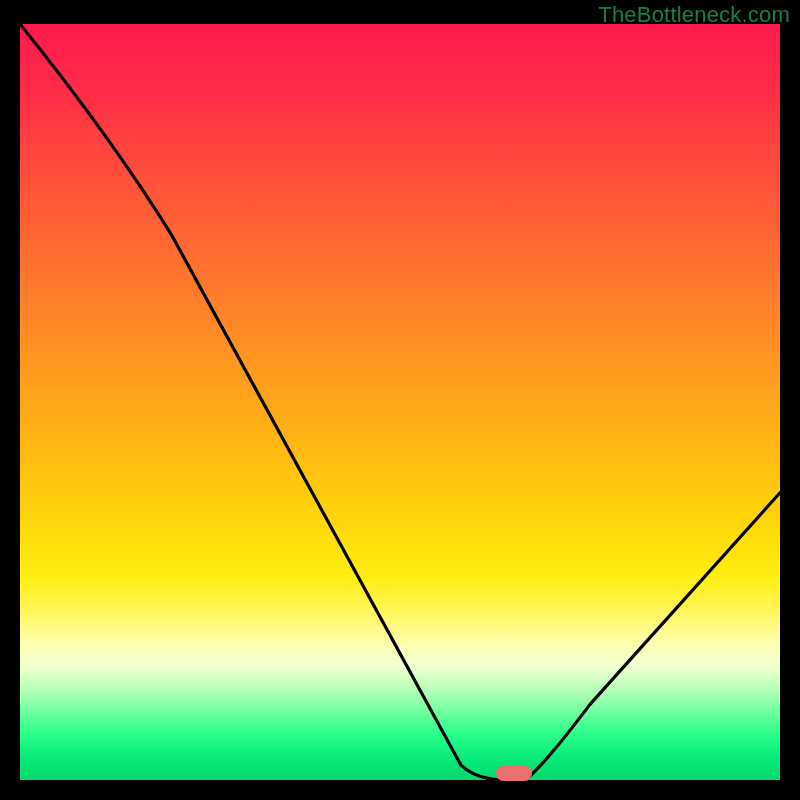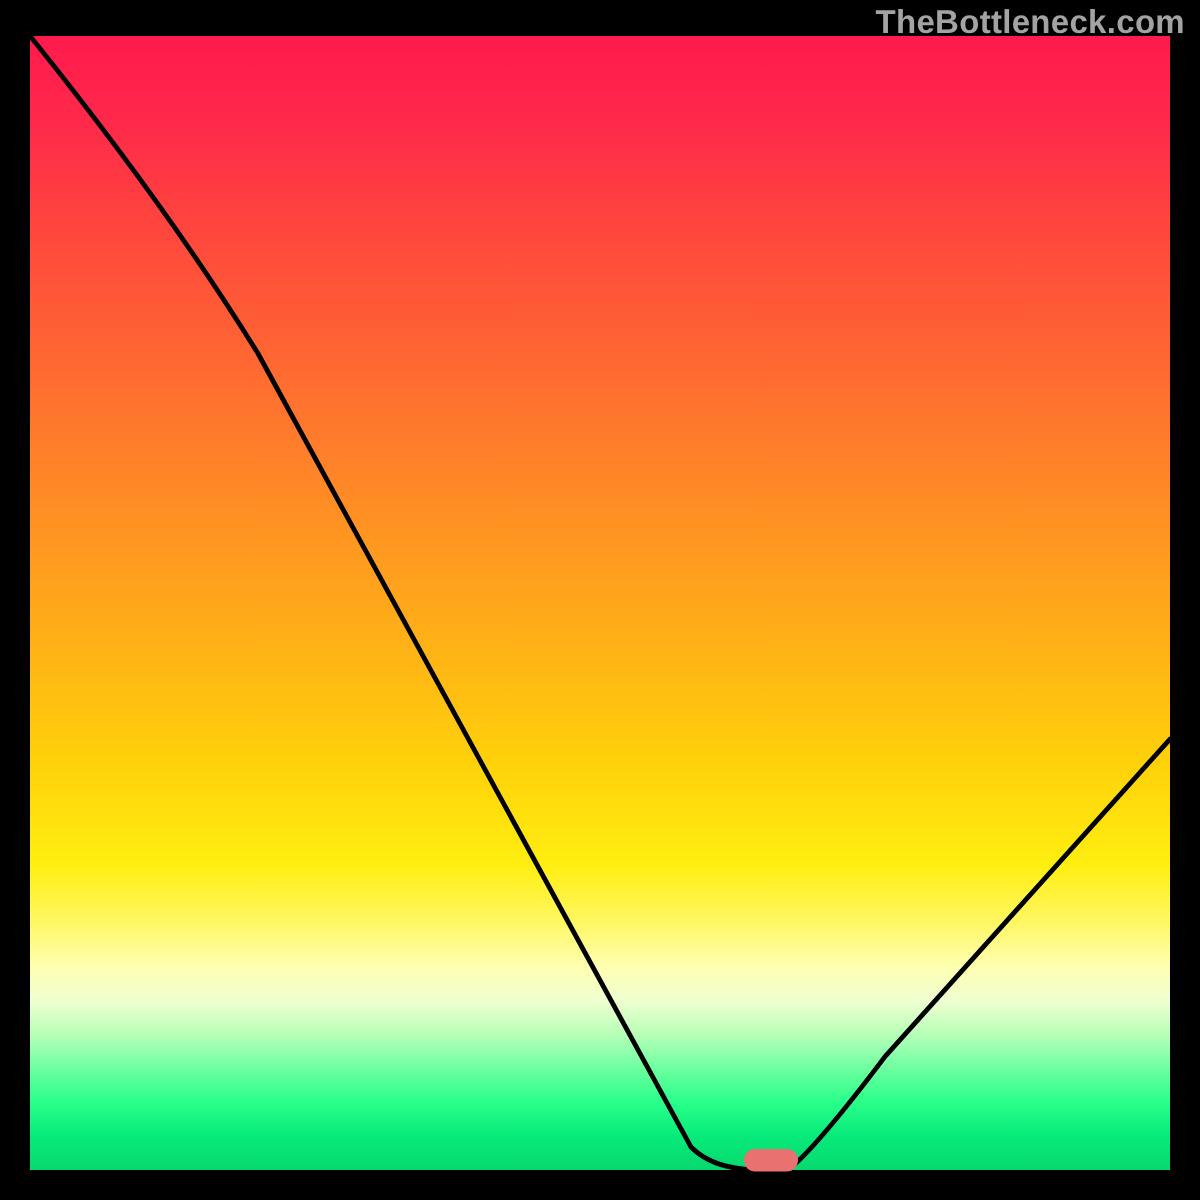--- a/index.html
+++ b/index.html
@@ -14,23 +14,23 @@
   .frame {
     position: relative;
     width: 800px;
     height: 800px;
     background: #000;
   }
   .watermark {
     position: absolute;
     top: 2px;
     right: 10px;
-    color: #a3a3a3;
+    color: #15803d;
     font-size: 22px;
-    font-weight: 700;
+    font-weight: 400;
     letter-spacing: 0.2px;
     z-index: 5;
   }
   .plot-area {
     position: absolute;
     left: 20px;
     top: 24px;
     width: 760px;
     height: 756px;
     background: linear-gradient(to bottom,

